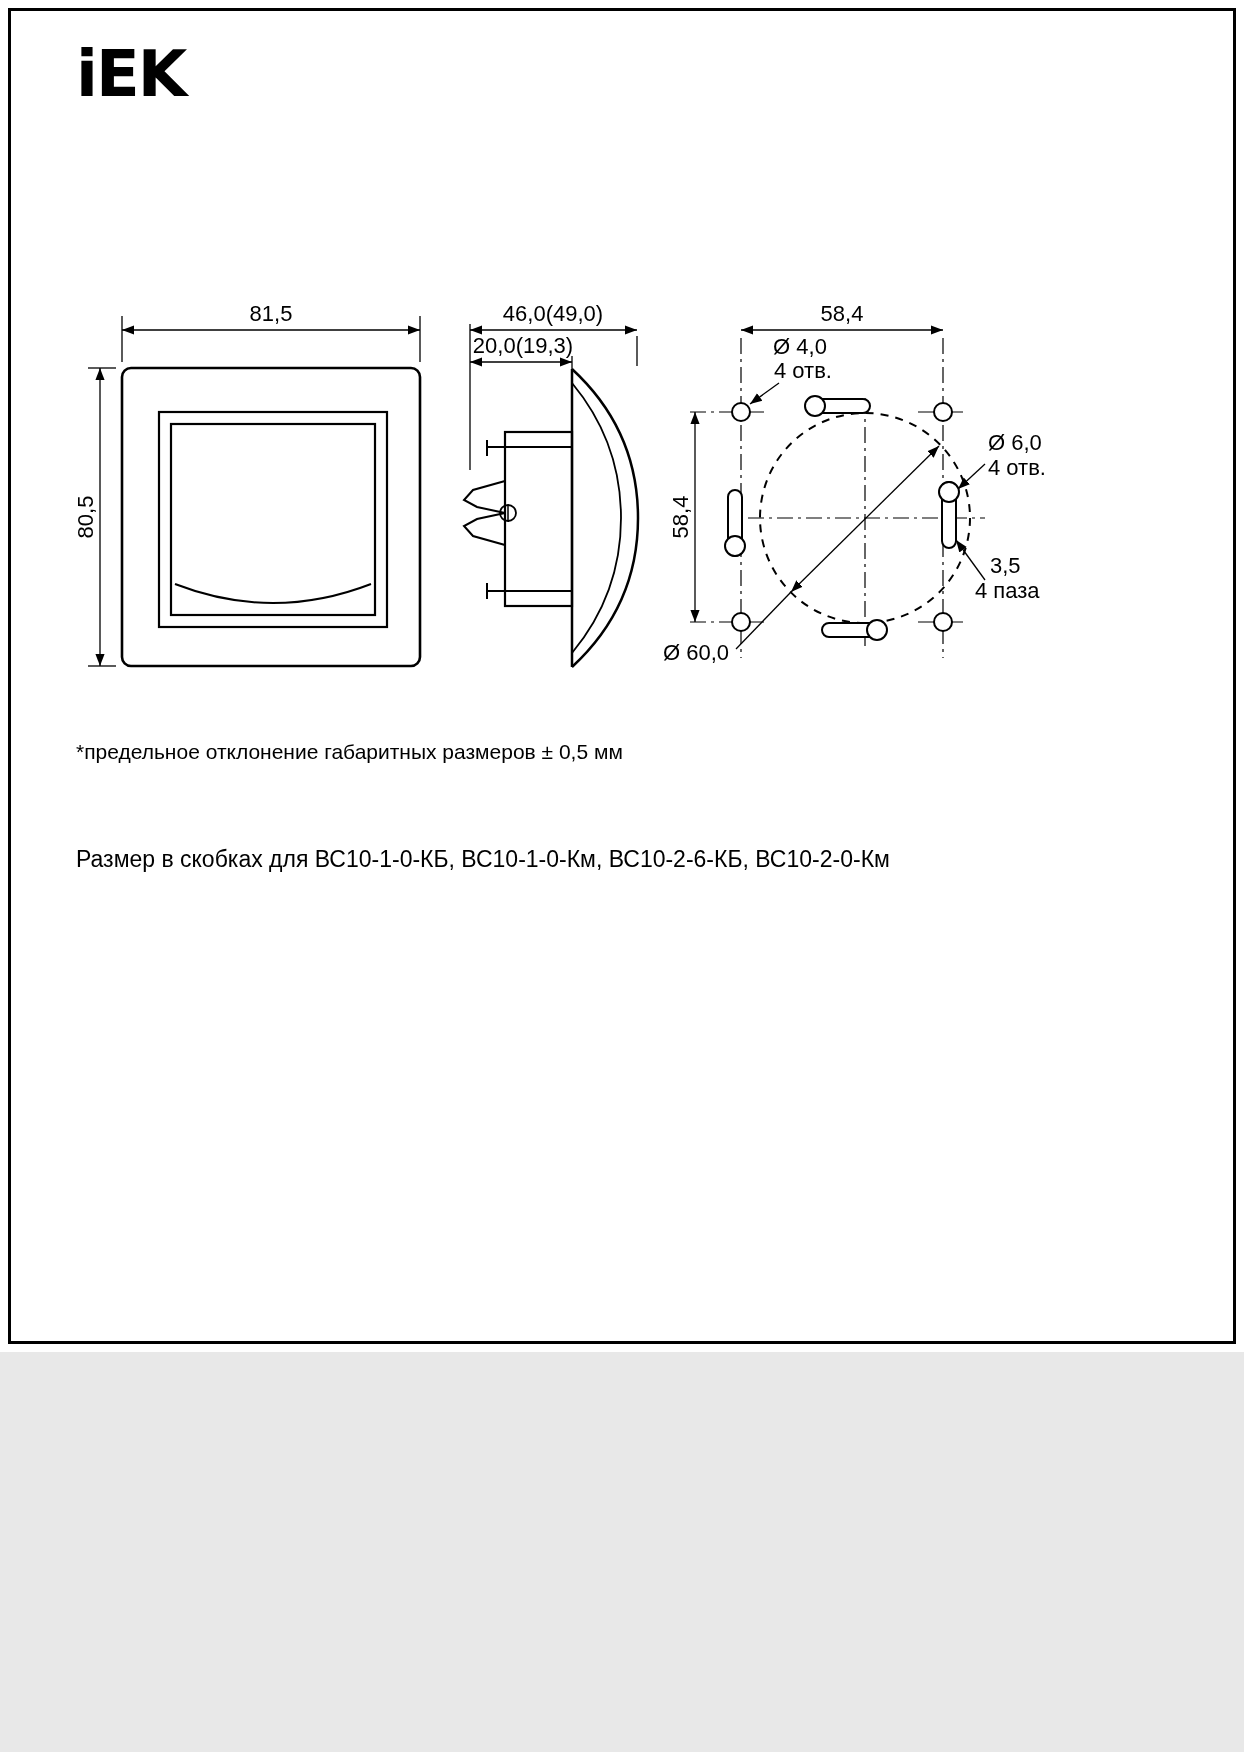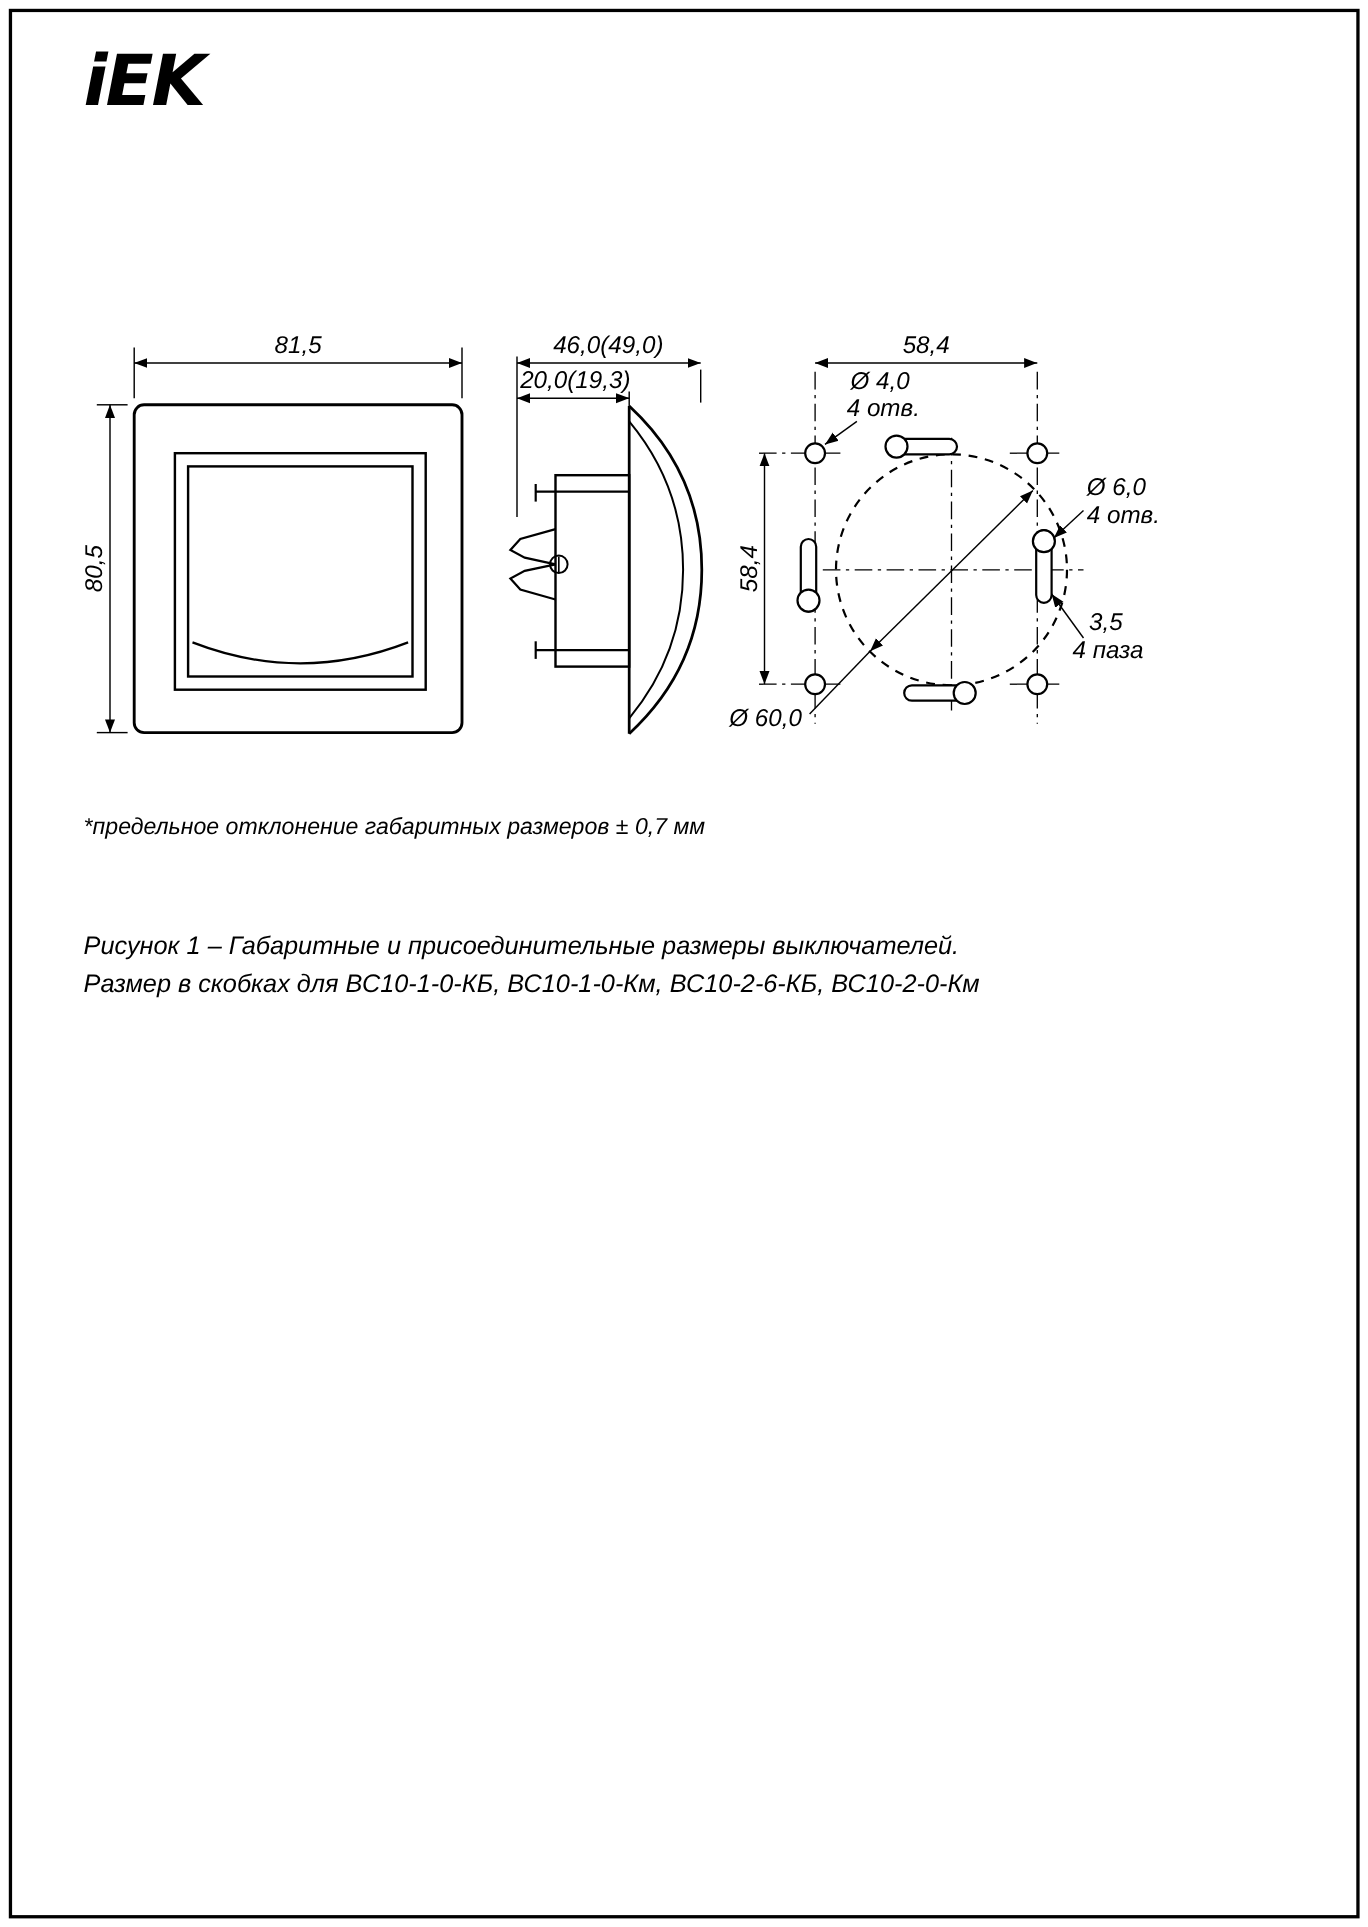--- a/index.html
+++ b/index.html
@@ -1,24 +1,23 @@
 <!DOCTYPE html>
 <html><head>
 <meta charset="utf-8">
 <style>
   html,body{margin:0;padding:0;background:#e8e8e8;}
   .page{
     position:relative;
-    width:1244px;height:1752px;
+    width:1244px;height:1352px;
     background:#ffffff;
     font-family:"Liberation Sans", sans-serif;
     color:#000;
     overflow:hidden;
     margin:0 auto;
-    font-style:italic;
   }
   .page-border{
     position:absolute; inset:8px;
     border:3px solid #000;
     pointer-events:none;
   }
   .logo{
     position:absolute; left:76px; top:42px;
     font-family:"DejaVu Sans", sans-serif;
     font-weight:900; font-size:64px; letter-spacing:-2px;
@@ -141,19 +140,18 @@
     <text transform="translate(688,517) rotate(-90)" text-anchor="middle">58,4</text>
     <text x="800" y="354" text-anchor="middle">Ø 4,0</text>
     <text x="803" y="378" text-anchor="middle">4 отв.</text>
     <text x="988" y="450" text-anchor="start">Ø 6,0</text>
     <text x="988" y="475" text-anchor="start">4 отв.</text>
     <text x="990" y="573" text-anchor="start">3,5</text>
     <text x="975" y="598" text-anchor="start">4 паза</text>
     <text x="663" y="660" text-anchor="start">Ø 60,0</text>
   </svg>
 
-  <div class="note">*предельное отклонение габаритных размеров ± 0,7 мм</div>
+  <div class="note">*предельное отклонение габаритных размеров ± 0,5 мм</div>
 
   <div class="caption">
-    <div>Рисунок 1 – Габаритные и присоединительные размеры выключателей.</div>
     <div>Размер в скобках для ВС10-1-0-КБ, ВС10-1-0-Км, ВС10-2-6-КБ, ВС10-2-0-Км</div>
   </div>
 </div>
 
 </body></html>

